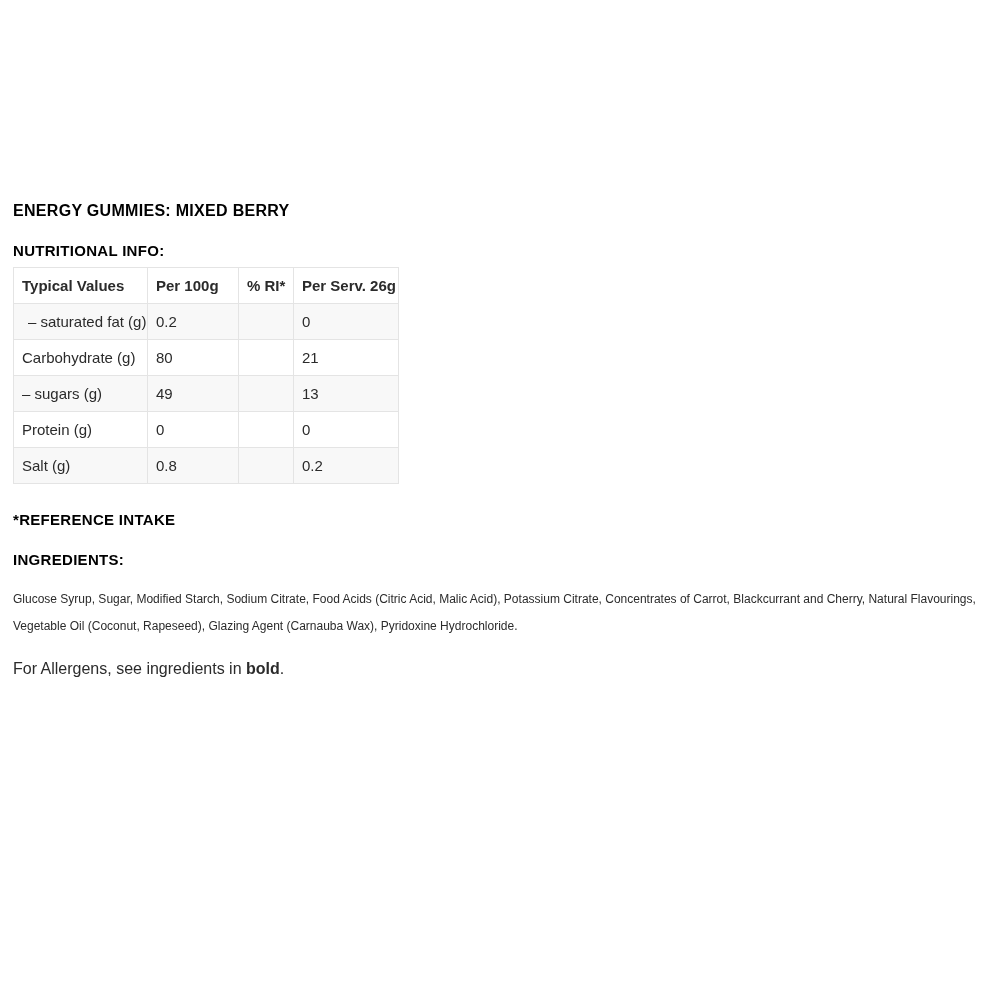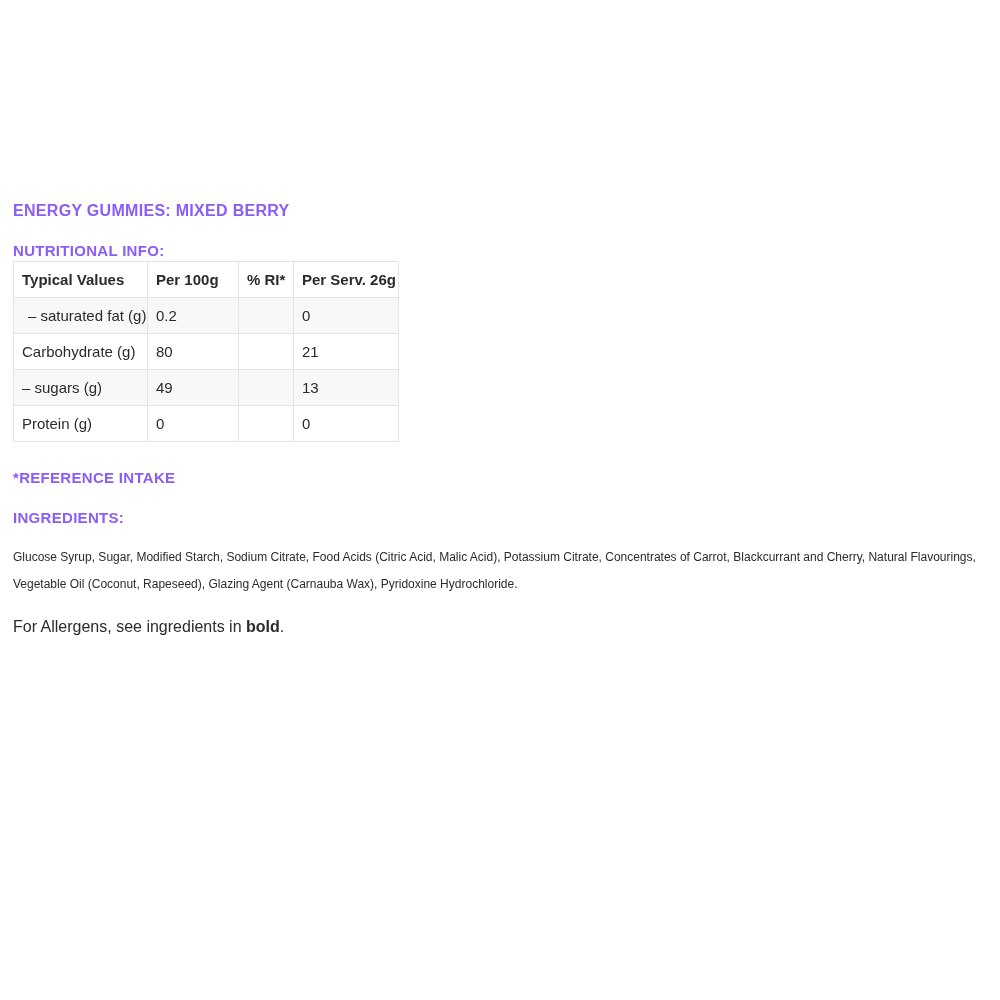--- a/index.html
+++ b/index.html
@@ -9,35 +9,35 @@
     font-family: "Liberation Sans", sans-serif;
     color: #2b2b2b;
     overflow: hidden;
   }
   .content {
     position: absolute;
     left: 13px;
     top: 202px;
     width: 973px;
   }
-  .red { color: #8b5cf6; }
+  .red { color: #000000; }
   .page-title {
     font-size: 16px;
     line-height: 18px;
     font-weight: bold;
     letter-spacing: 0.3px;
     margin-bottom: 23px;
   }
   .section-heading {
     font-size: 15px;
     line-height: 16px;
     font-weight: bold;
     letter-spacing: 0.3px;
   }
-  .heading-nutrition { margin-bottom: 2px; }
+  .heading-nutrition { margin-bottom: 8px; }
   .heading-reference { margin-bottom: 24px; }
   .heading-ingredients { margin-bottom: 18px; }
   table.nutrition {
     border-collapse: collapse;
     width: 385px;
     table-layout: fixed;
     font-size: 15px;
     color: #2b2b2b;
     margin-bottom: 28px;
     padding-left: 32px;
@@ -108,20 +108,26 @@
         <td>49</td>
         <td></td>
         <td>13</td>
       </tr>
       <tr>
         <td>Protein (g)</td>
         <td>0</td>
         <td></td>
         <td>0</td>
       </tr>
+      <tr>
+        <td>Salt (g)</td>
+        <td>0.8</td>
+        <td></td>
+        <td>0.2</td>
+      </tr>
     </tbody>
   </table>
 
   <div class="section-heading heading-reference red">*REFERENCE INTAKE</div>
 
   <div class="section-heading heading-ingredients red">INGREDIENTS:</div>
 
   <p class="ingredients">Glucose Syrup, Sugar, Modified Starch, Sodium Citrate, Food Acids (Citric Acid, Malic Acid), Potassium Citrate, Concentrates of Carrot, Blackcurrant and Cherry, Natural Flavourings, Vegetable Oil (Coconut, Rapeseed), Glazing Agent (Carnauba Wax), Pyridoxine Hydrochloride.</p>
 
   <p class="allergen"><span>For Allergens, see ingredients in </span><strong>bold</strong><span>.</span></p>

